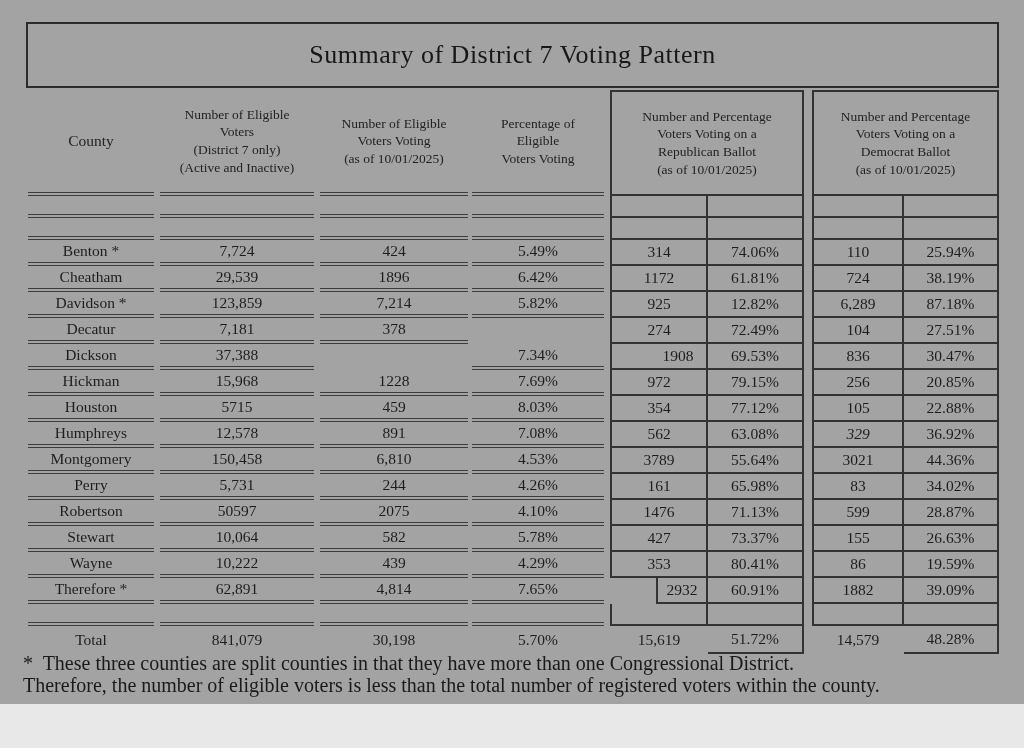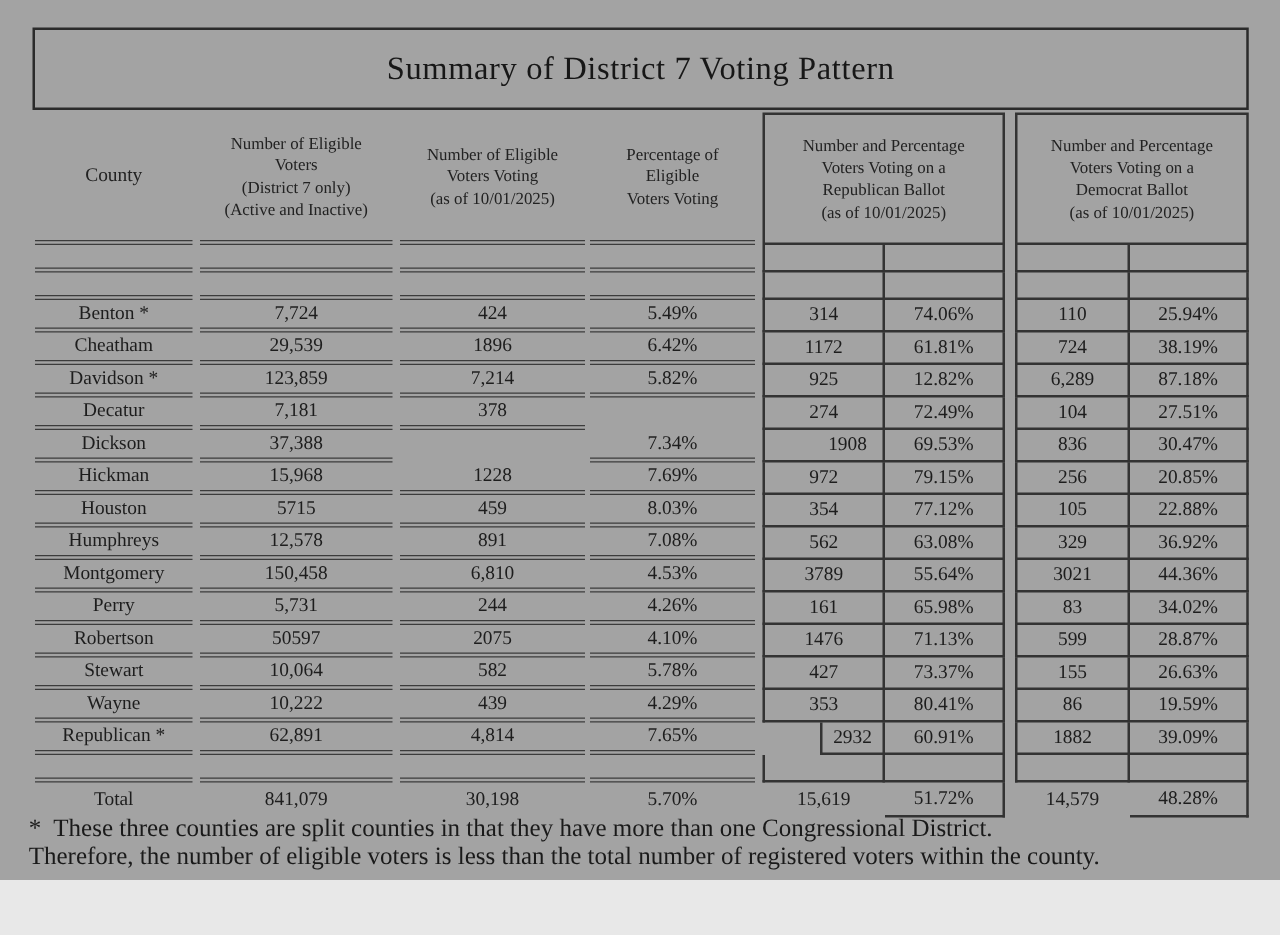--- a/index.html
+++ b/index.html
@@ -187,21 +187,21 @@
     <div class="cell bx c-repp" style="grid-row: 10;">77.12%</div>
     <div class="cell bx fst c-demn" style="grid-row: 10;">105</div>
     <div class="cell bx c-demp" style="grid-row: 10;">22.88%</div>
 
     <div class="cell ul c-county" style="grid-row: 11;">Humphreys</div>
     <div class="cell ul c-eligible" style="grid-row: 11;">12,578</div>
     <div class="cell ul c-voting" style="grid-row: 11;">891</div>
     <div class="cell ul c-pct" style="grid-row: 11;">7.08%</div>
     <div class="cell bx fst c-repn" style="grid-row: 11;">562</div>
     <div class="cell bx c-repp" style="grid-row: 11;">63.08%</div>
-    <div class="cell bx fst c-demn" style="grid-row: 11;">329</div>
+    <div class="cell bx fst c-demn" style="grid-row: 11; font-style: italic;">329</div>
     <div class="cell bx c-demp" style="grid-row: 11;">36.92%</div>
 
     <div class="cell ul c-county" style="grid-row: 12;">Montgomery</div>
     <div class="cell ul c-eligible" style="grid-row: 12;">150,458</div>
     <div class="cell ul c-voting" style="grid-row: 12;">6,810</div>
     <div class="cell ul c-pct" style="grid-row: 12;">4.53%</div>
     <div class="cell bx fst c-repn" style="grid-row: 12;">3789</div>
     <div class="cell bx c-repp" style="grid-row: 12;">55.64%</div>
     <div class="cell bx fst c-demn" style="grid-row: 12;">3021</div>
     <div class="cell bx c-demp" style="grid-row: 12;">44.36%</div>
@@ -235,21 +235,21 @@
 
     <div class="cell ul c-county" style="grid-row: 16;">Wayne</div>
     <div class="cell ul c-eligible" style="grid-row: 16;">10,222</div>
     <div class="cell ul c-voting" style="grid-row: 16;">439</div>
     <div class="cell ul c-pct" style="grid-row: 16;">4.29%</div>
     <div class="cell bx fst c-repn" style="grid-row: 16;">353</div>
     <div class="cell bx c-repp" style="grid-row: 16;">80.41%</div>
     <div class="cell bx fst c-demn" style="grid-row: 16;">86</div>
     <div class="cell bx c-demp" style="grid-row: 16;">19.59%</div>
 
-    <div class="cell ul c-county" style="grid-row: 17;">Republican *</div>
+    <div class="cell ul c-county" style="grid-row: 17;">Therefore *</div>
     <div class="cell ul c-eligible" style="grid-row: 17;">62,891</div>
     <div class="cell ul c-voting" style="grid-row: 17;">4,814</div>
     <div class="cell ul c-pct" style="grid-row: 17;">7.65%</div>
     <div class="cell bx fst c-repn" style="grid-row: 17; margin-left: 46px;">2932</div>
     <div class="cell bx c-repp" style="grid-row: 17;">60.91%</div>
     <div class="cell bx fst c-demn" style="grid-row: 17;">1882</div>
     <div class="cell bx c-demp" style="grid-row: 17;">39.09%</div>
   </div>
 
   <div class="footnote">

